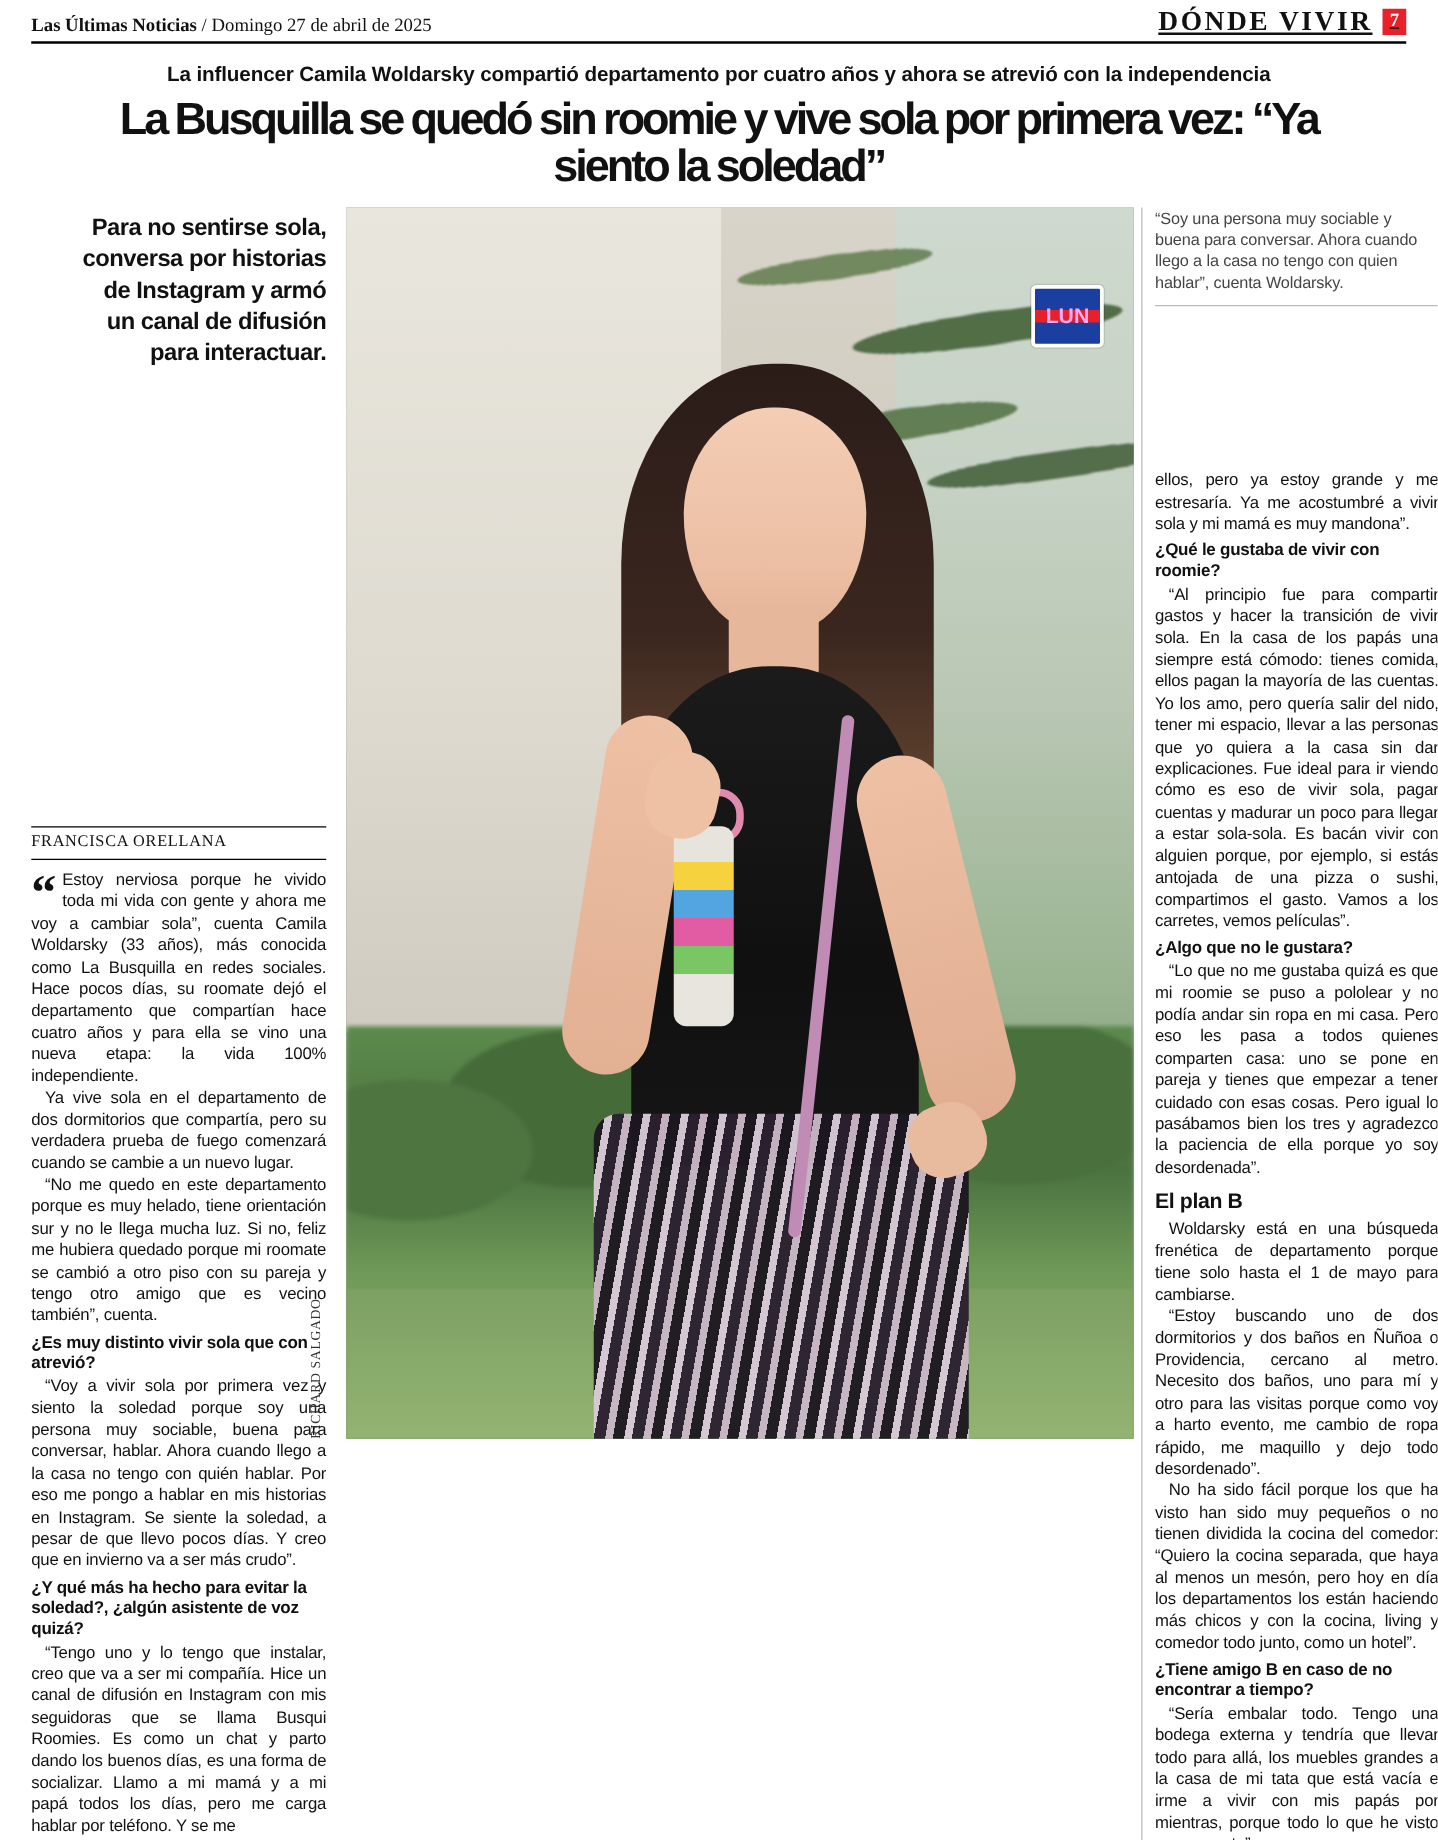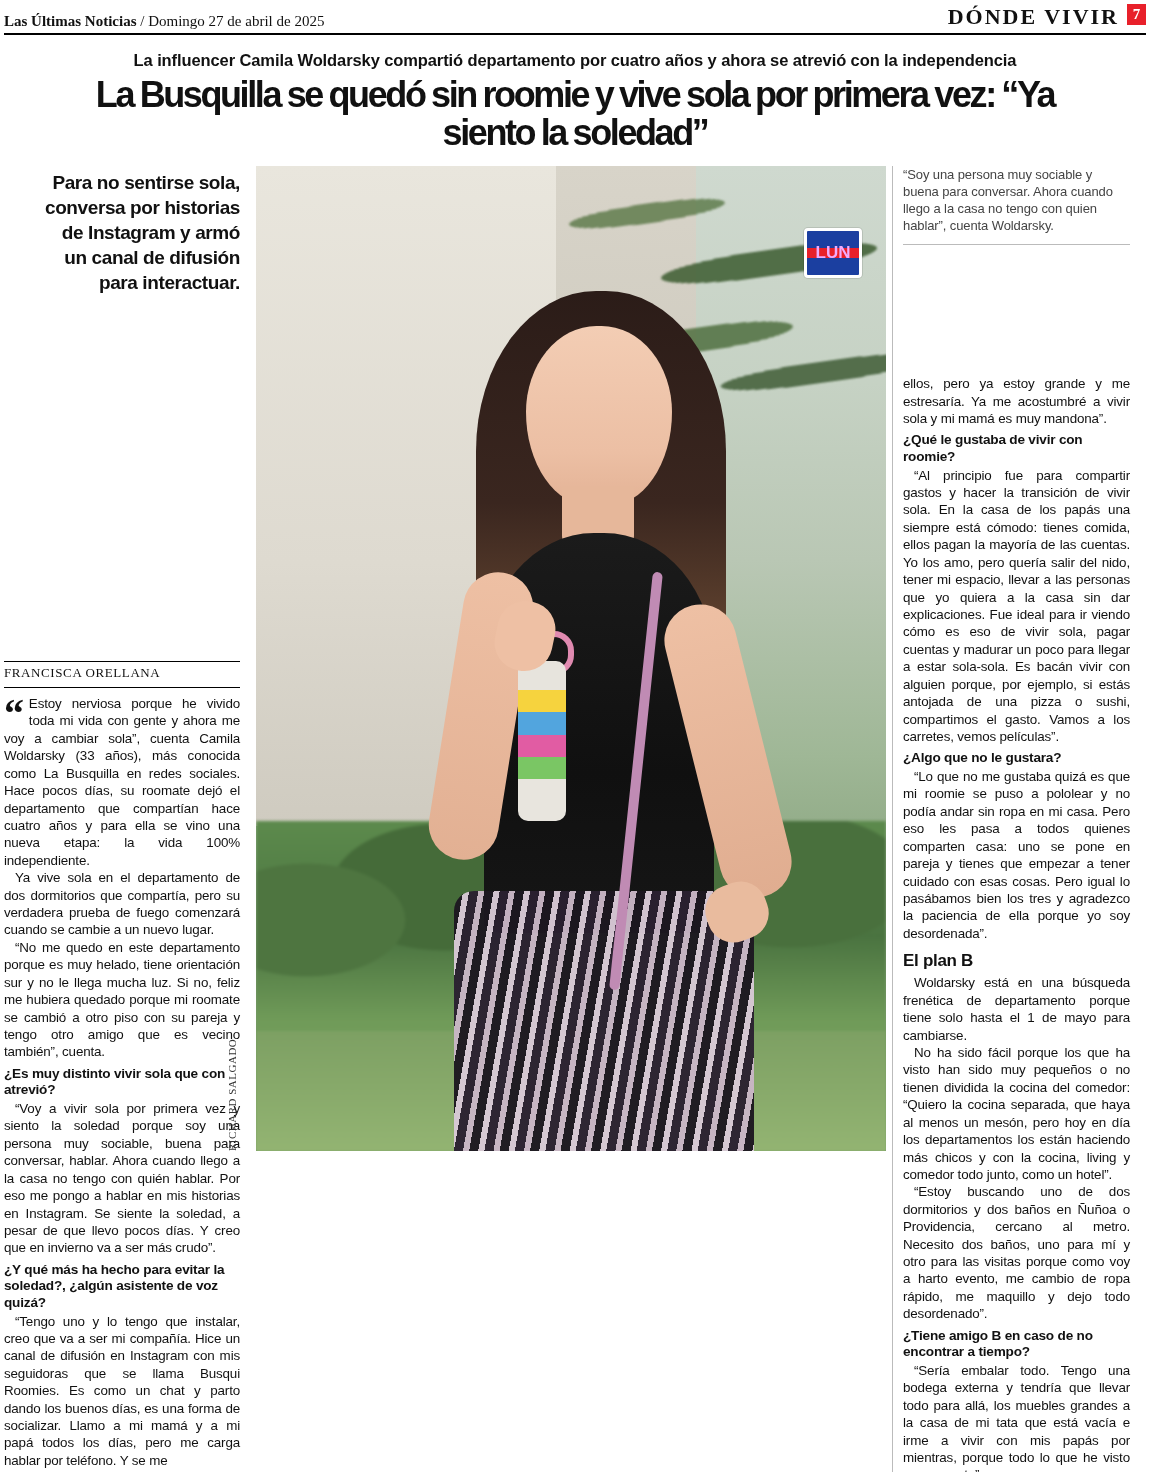--- a/index.html
+++ b/index.html
@@ -13,21 +13,21 @@
     font-family: "Liberation Sans", sans-serif;
     color: #111;
     position: relative;
     overflow: hidden;
   }
   .page {
     width: 1150px;
     height: 1472px;
     position: relative;
     box-sizing: border-box;
-    padding: 0 4px;
+    padding: 0 25px;
   }
 
   
   .masthead {
     display: flex;
     align-items: flex-end;
     justify-content: space-between;
     border-bottom: 2px solid #000;
     padding: 4px 0 3px 0;
     height: 26px;
@@ -39,22 +39,23 @@
     white-space: nowrap;
   }
   .masthead-left .brand {
     font-weight: bold;
   }
   .masthead-left .date {
     font-weight: normal;
   }
   .masthead-right {
     display: flex;
-    align-items: flex-start;
+    align-items: center;
     gap: 8px;
+    text-decoration: underline;
   }
   .section-name {
     font-family: "Liberation Serif", serif;
     font-weight: bold;
     font-size: 22px;
     letter-spacing: 2px;
   }
   .page-number {
     background: #e8202a;
     color: #fff;
@@ -468,21 +469,21 @@
       <div class="pull-quote">“Soy una persona muy sociable y buena para conversar. Ahora cuando llego a la casa no tengo con quien hablar”, cuenta Woldarsky.</div>
       <div class="rule-thin"></div>
       <div class="body-text" style="margin-top:130px;">
         <p class="noindent">ellos, pero ya estoy grande y me estresaría. Ya me acostumbré a vivir sola y mi mamá es muy mandona”.</p>
         <div class="q-head">¿Qué le gustaba de vivir con roomie?</div>
         <p>“Al principio fue para compartir gastos y hacer la transición de vivir sola. En la casa de los papás una siempre está cómodo: tienes comida, ellos pagan la mayoría de las cuentas. Yo los amo, pero quería salir del nido, tener mi espacio, llevar a las personas que yo quiera a la casa sin dar explicaciones. Fue ideal para ir viendo cómo es eso de vivir sola, pagar cuentas y madurar un poco para llegar a estar sola-sola. Es bacán vivir con alguien porque, por ejemplo, si estás antojada de una pizza o sushi, compartimos el gasto. Vamos a los carretes, vemos películas”.</p>
         <div class="q-head">¿Algo que no le gustara?</div>
         <p>“Lo que no me gustaba quizá es que mi roomie se puso a pololear y no podía andar sin ropa en mi casa. Pero eso les pasa a todos quienes comparten casa: uno se pone en pareja y tienes que empezar a tener cuidado con esas cosas. Pero igual lo pasábamos bien los tres y agradezco la paciencia de ella porque yo soy desordenada”.</p>
         <div class="sub-head">El plan B</div>
         <p>Woldarsky está en una búsqueda frenética de departamento porque tiene solo hasta el 1 de mayo para cambiarse.</p>
+        <p>“Estoy buscando uno de dos dormitorios y dos baños en Ñuñoa o Providencia, cercano al metro. Necesito dos baños, uno para mí y otro para las visitas porque como voy a harto evento, me cambio de ropa rápido, me maquillo y dejo todo desordenado”.</p>
         <p>No ha sido fácil porque los que ha visto han sido muy pequeños o no tienen dividida la cocina del comedor: “Quiero la cocina separada, que haya al menos un mesón, pero hoy en día los departamentos los están haciendo más chicos y con la cocina, living y comedor todo junto, como un hotel”.</p>
-        <p>“Estoy buscando uno de dos dormitorios y dos baños en Ñuñoa o Providencia, cercano al metro. Necesito dos baños, uno para mí y otro para las visitas porque como voy a harto evento, me cambio de ropa rápido, me maquillo y dejo todo desordenado”.</p>
         <div class="q-head">¿Tiene amigo B en caso de no encontrar a tiempo?</div>
         <p>“Sería embalar todo. Tengo una bodega externa y tendría que llevar todo para allá, los muebles grandes a la casa de mi tata que está vacía e irme a vivir con mis papás por mientras, porque todo lo que he visto no me gusta”.</p>
       </div>
     </div>
   </div>
 
 </div>
 
 </body></html>

